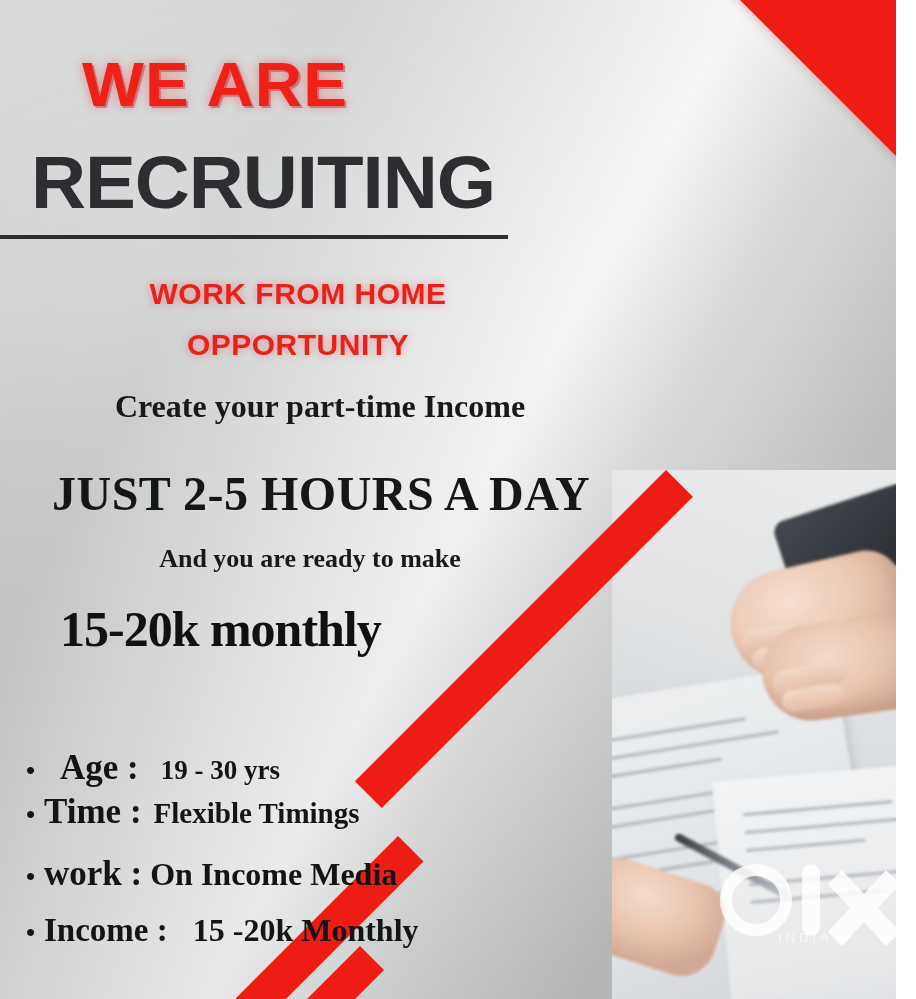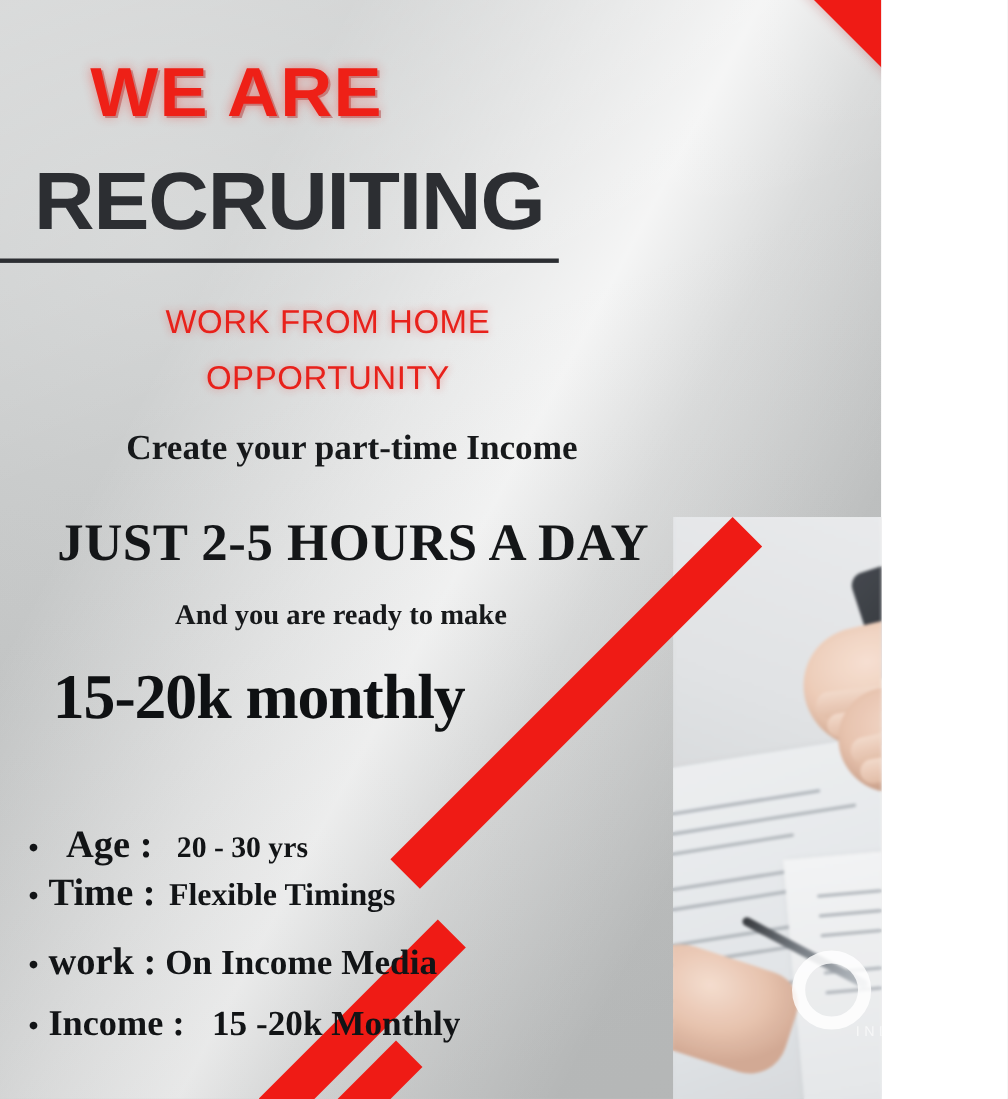--- a/index.html
+++ b/index.html
@@ -3,21 +3,21 @@
 <meta charset="utf-8">
 <title>Recruiting Poster</title>
 <style>
   html, body {
     margin: 0;
     padding: 0;
     background: #ffffff;
   }
   #poster {
     position: relative;
-    width: 801px;
+    width: 896px;
     height: 999px;
     overflow: hidden;
     font-family: "Liberation Serif", serif;
     background: #c9cbcb;
   }
 
   
   .bg-base {
     position: absolute;
     inset: 0;
@@ -188,21 +188,21 @@
     width: 508px;
     height: 4px;
     background: #2c2e32;
   }
   .sub {
     position: absolute;
     left: 78px; top: 268px;
     width: 440px;
     text-align: center;
     font-family: "Liberation Sans", sans-serif;
-    font-weight: 400;
+    font-weight: 700;
     font-size: 30px;
     line-height: 51px;
     letter-spacing: 0.5px;
     color: #e8211b;
     text-shadow: 0 0 8px rgba(232,33,27,0.40);
   }
   .line-create {
     position: absolute;
     left: 60px; top: 388px;
     width: 520px;
@@ -228,26 +228,26 @@
     left: 60px; top: 544px;
     width: 500px;
     text-align: center;
     font-family: "Liberation Serif", serif;
     font-weight: 700;
     font-size: 26px;
     color: #17191b;
   }
   .line-money {
     position: absolute;
-    left: 48px; top: 600px;
+    left: 60px; top: 600px;
     width: 640px;
     text-align: left;
     font-family: "Liberation Serif", serif;
     font-weight: 700;
-    font-size: 58px;
+    font-size: 50px;
     letter-spacing: -1px;
     color: #0f1113;
   }
 
   
   .bullets {
     position: absolute;
     left: 26px; top: 748px;
     width: 560px;
   }
@@ -361,21 +361,21 @@
 
   <div class="line-create">Create your part-time Income</div>
   <div class="line-just">JUST 2-5 HOURS A DAY</div>
   <div class="line-and">And you are ready to make</div>
   <div class="line-money">15-20k monthly</div>
 
   <div class="bullets">
     <div class="bullet-row r1">
       <span class="dot">•</span>
       <span class="b-label">Age :</span>
-      <span class="b-value">20 - 30 yrs</span>
+      <span class="b-value">19 - 30 yrs</span>
     </div>
     <div class="bullet-row r2">
       <span class="dot">•</span>
       <span class="b-label">Time :</span>
       <span class="b-value">Flexible Timings</span>
     </div>
     <div class="bullet-row r3">
       <span class="dot">•</span>
       <span class="b-label">work :</span>
       <span class="b-value">On Income Media</span>

